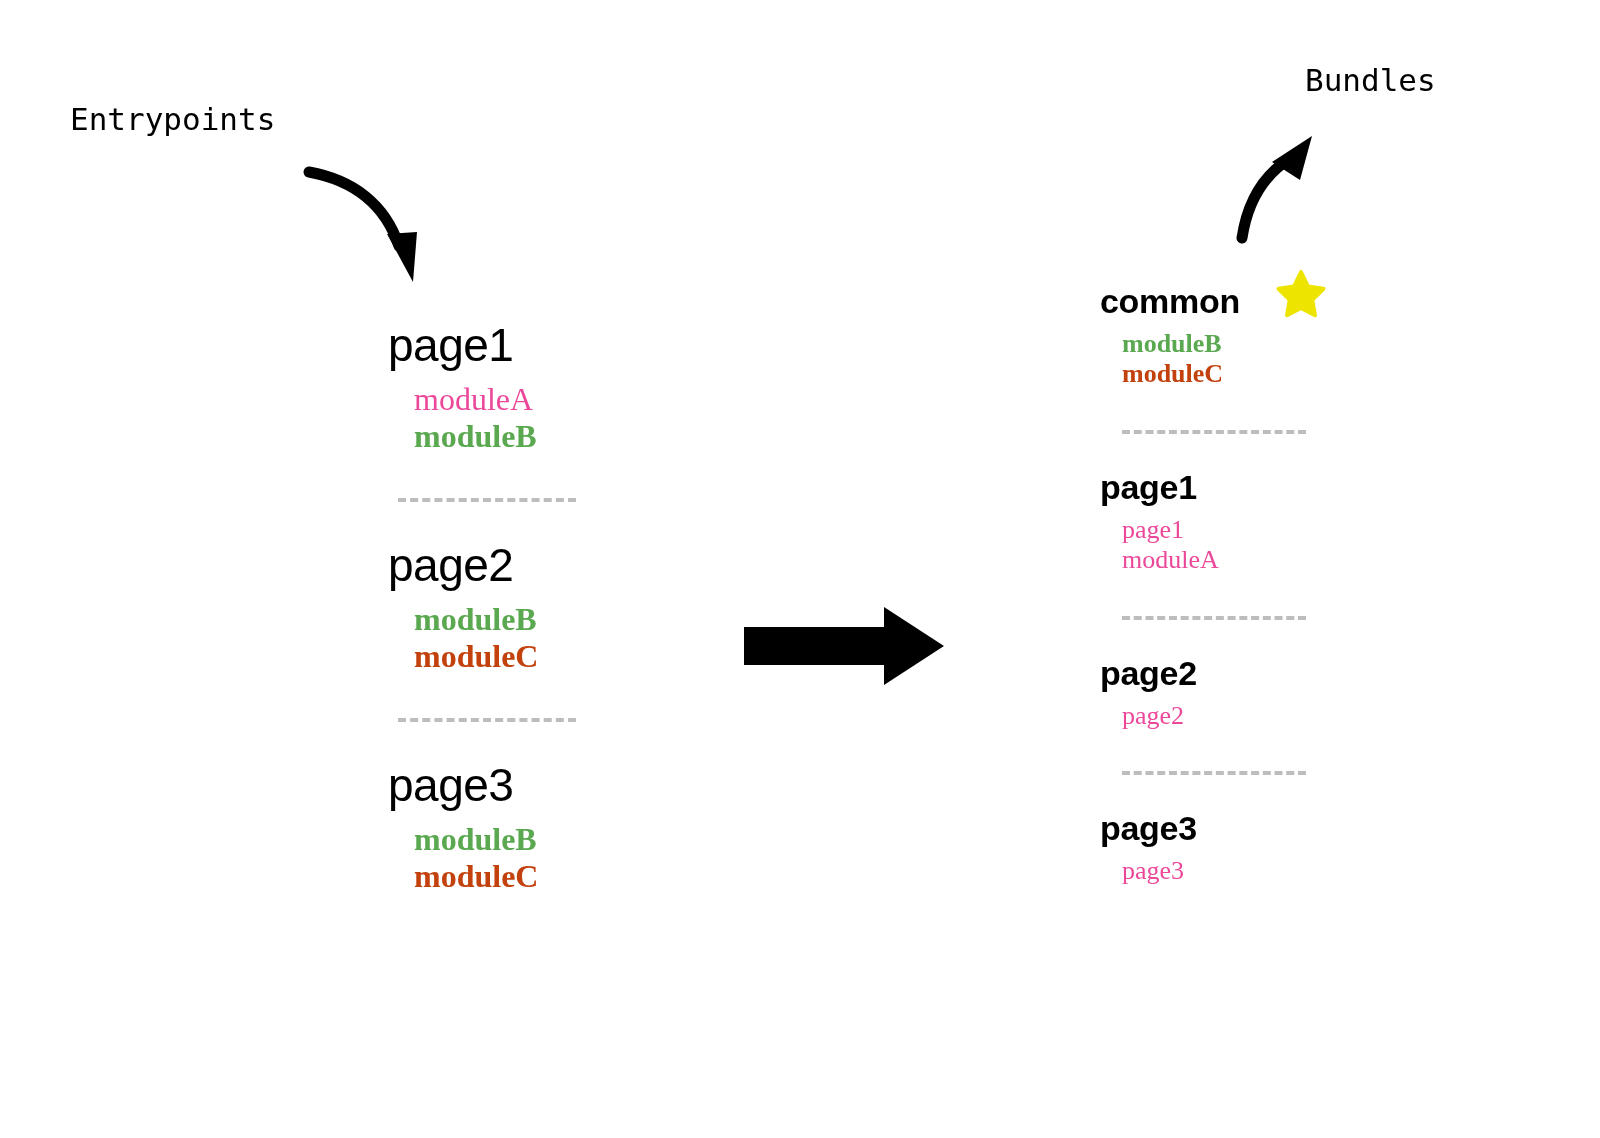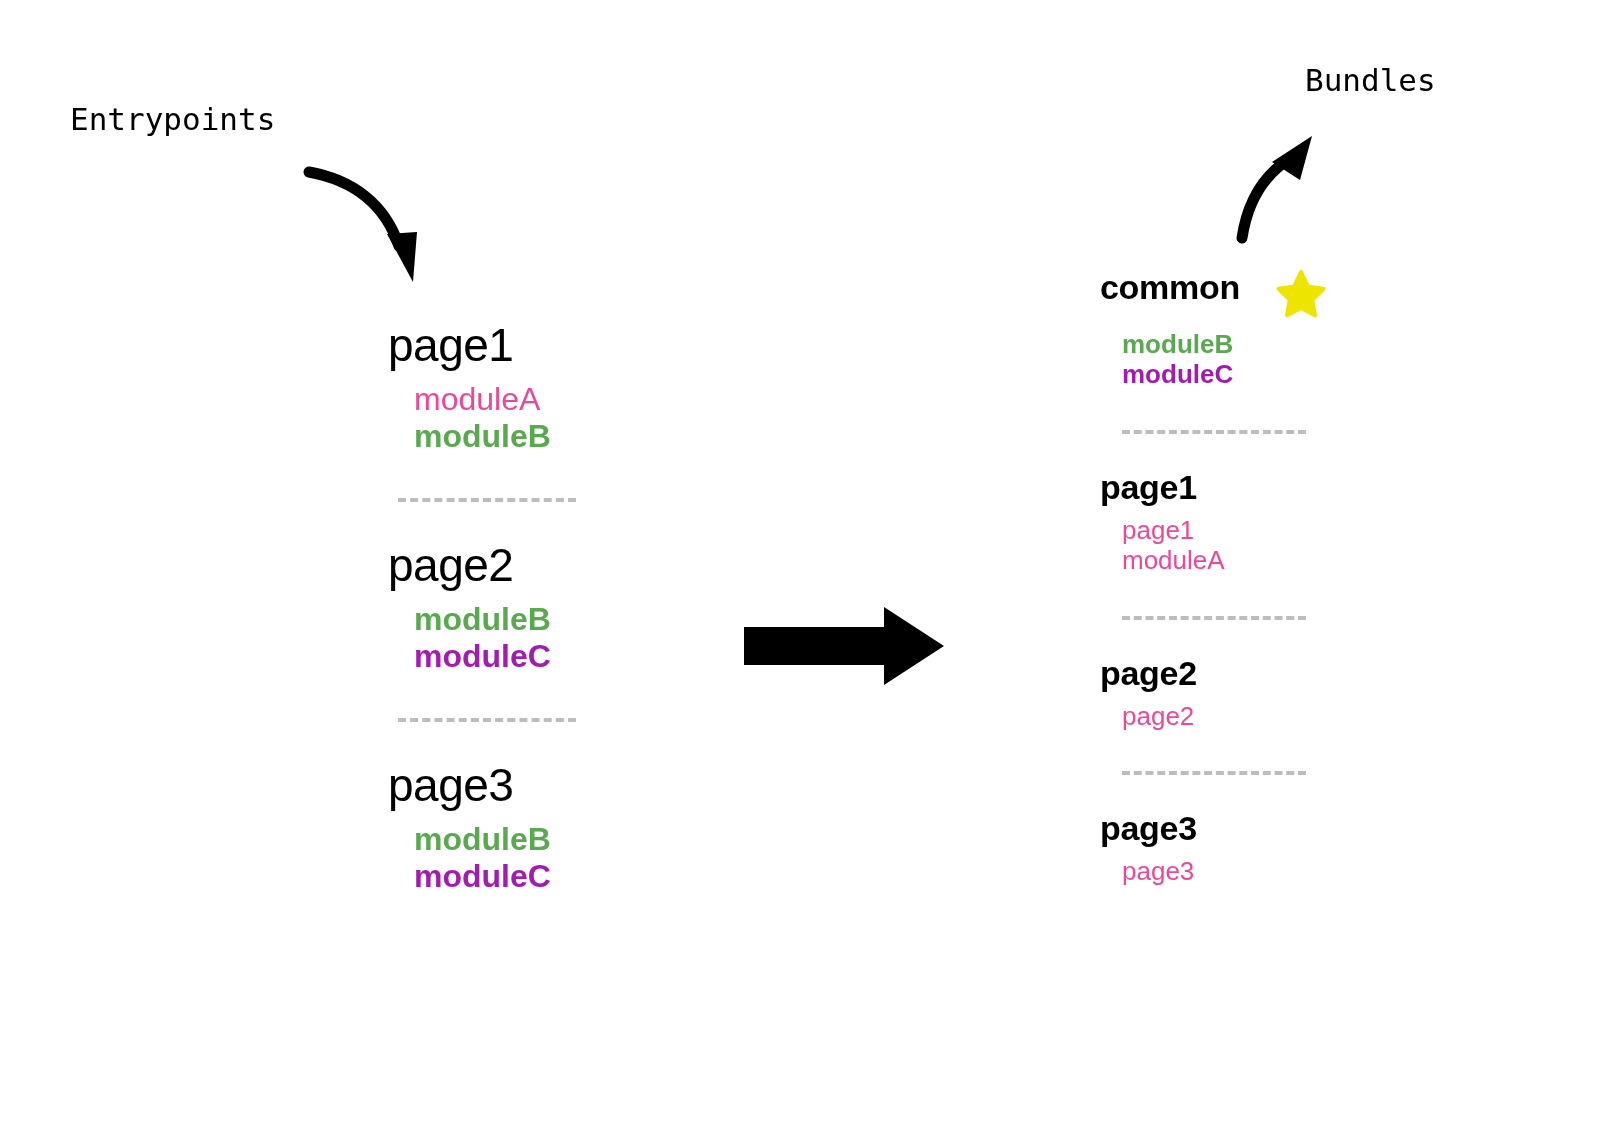--- a/index.html
+++ b/index.html
@@ -62,43 +62,44 @@
   }
   
   #bundles-column .group-title {
     font-size: 34px;
     font-weight: 700;
     letter-spacing: -0.3px;
   }
 
   .title-row {
     display: flex;
-    align-items: flex-start;
+    align-items: flex-end;
     gap: 36px;
   }
 
   .module-list {
     list-style: none;
     margin: 12px;
     padding: 0;
+    font-family: Liberation Serif, serif;
   }
   .module {
     white-space: nowrap;
     line-height: 1.17;
   }
   
   #entrypoints-column .module-list { margin-left: 26px; margin-top: 13px; }
   #entrypoints-column .module { font-size: 32px; }
   
   #bundles-column .module-list { margin-left: 22px; margin-top: 11px; }
   #bundles-column .module { font-size: 26px; }
 
   .module.plain { color: #ec4899; font-weight: 400; }
   .module.green { color: #5aa84f; font-weight: 700; }
-  .module.red   { color: #a21caf; font-weight: 700; }
+  .module.red   { color: #c2410c; font-weight: 700; }
 
   .divider {
     border: 0;
     border-top: 4px dashed #bdbdbd;
     margin: 0;
     height: 0;
   }
   #entrypoints-column .divider { width: 178px; margin-left: 10px; }
   #bundles-column .divider     { width: 184px; margin-left: 22px; }
 

